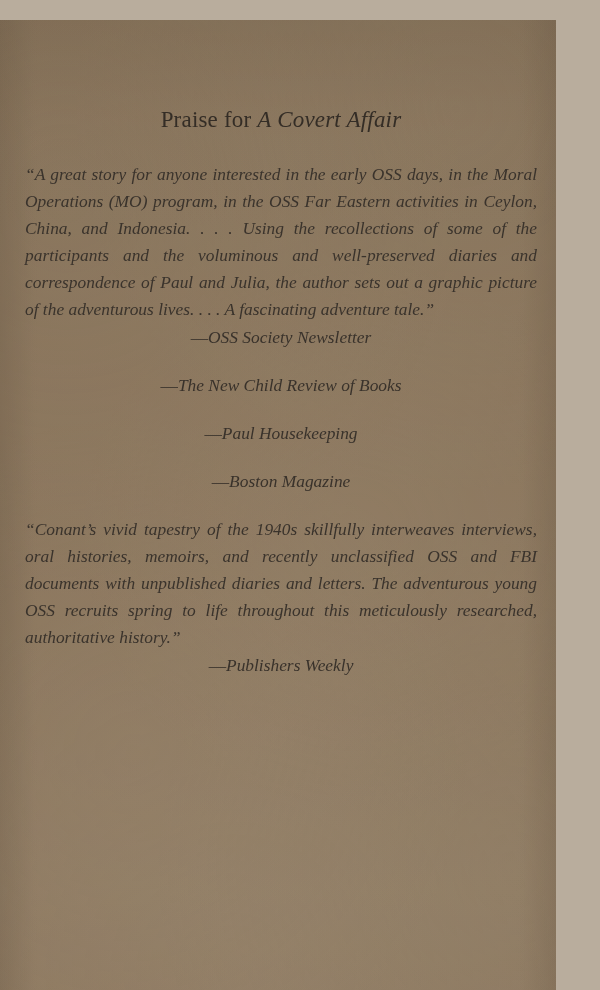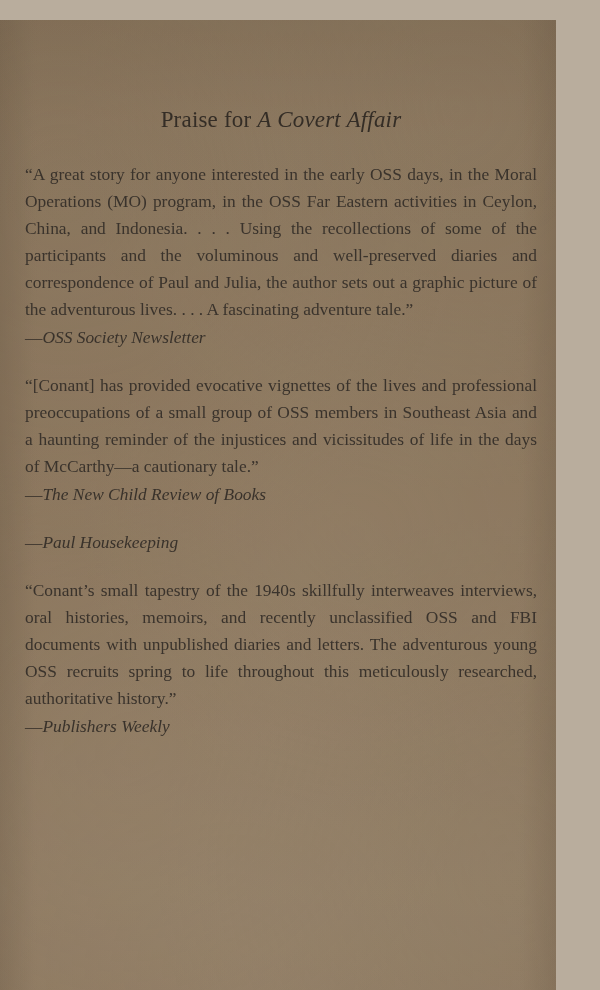--- a/index.html
+++ b/index.html
@@ -89,25 +89,26 @@
   .blurb:last-child { margin-bottom: 0; }
 
   .blurb-text {
     margin: 0;
     font-size: 17.4px;
     line-height: 27px;
     text-align: justify;
     text-justify: inter-word;
     hyphens: manual;
     color: #3a332c;
+    font-style: italic;
   }
 
   .blurb-source {
     margin: 1px 0 0 0;
-    text-align: left;
+    text-align: center;
     font-size: 17.4px;
     line-height: 27px;
     font-style: italic;
     color: #39322b;
     white-space: nowrap;
   }
   .blurb-source .dash {
     font-style: normal;
   }
 
@@ -130,32 +131,32 @@
     <h1 class="page-title"><span>Praise for </span><span class="t-italic">A Covert Affair</span></h1>
 
     <div class="blurbs">
 
       <div class="blurb gap-1">
         <p class="blurb-text">“A great story for anyone interested in the early OSS days, in the Moral Operations (MO) program, in the OSS Far Eastern activities in Ceylon, China, and Indonesia. . . . Using the recollections of some of the participants and the voluminous and well-preserved diaries and correspondence of Paul and Julia, the author sets out a graphic picture of the adventurous lives. . . . A fascinating adventure tale.”</p>
         <p class="blurb-source"><span class="dash">—</span><span>OSS Society Newsletter</span></p>
       </div>
 
       <div class="blurb gap-2">
-        <p class="blurb-text">“[Conant] has provided evocative vignettes of the lives and professional preoccupations of a small group of OSS members in Southeast Asia and a haunting reminder of the injustices and vicissitudes of life in the days of McCarthy—a cautionary tale.”</p>
         <p class="blurb-source"><span class="dash">—</span><span>The New Child Review of Books</span></p>
       </div>
 
       <div class="blurb gap-3">
         <p class="blurb-source"><span class="dash">—</span><span>Paul Housekeeping</span></p>
       </div>
 
       <div class="blurb gap-4">
+        <p class="blurb-source"><span class="dash">—</span><span>Boston Magazine</span></p>
       </div>
 
 
       <div class="blurb">
-        <p class="blurb-text">“Conant’s small tapestry of the 1940s skillfully interweaves interviews, oral histories, memoirs, and recently unclassified OSS and FBI documents with unpublished diaries and letters. The adventurous young OSS recruits spring to life throughout this meticulously researched, authoritative history.”</p>
+        <p class="blurb-text">“Conant’s vivid tapestry of the 1940s skillfully interweaves interviews, oral histories, memoirs, and recently unclassified OSS and FBI documents with unpublished diaries and letters. The adventurous young OSS recruits spring to life throughout this meticulously researched, authoritative history.”</p>
         <p class="blurb-source"><span class="dash">—</span><span>Publishers Weekly</span></p>
       </div>
 
     </div>
   </div>
 </div>
 
 </body></html>

